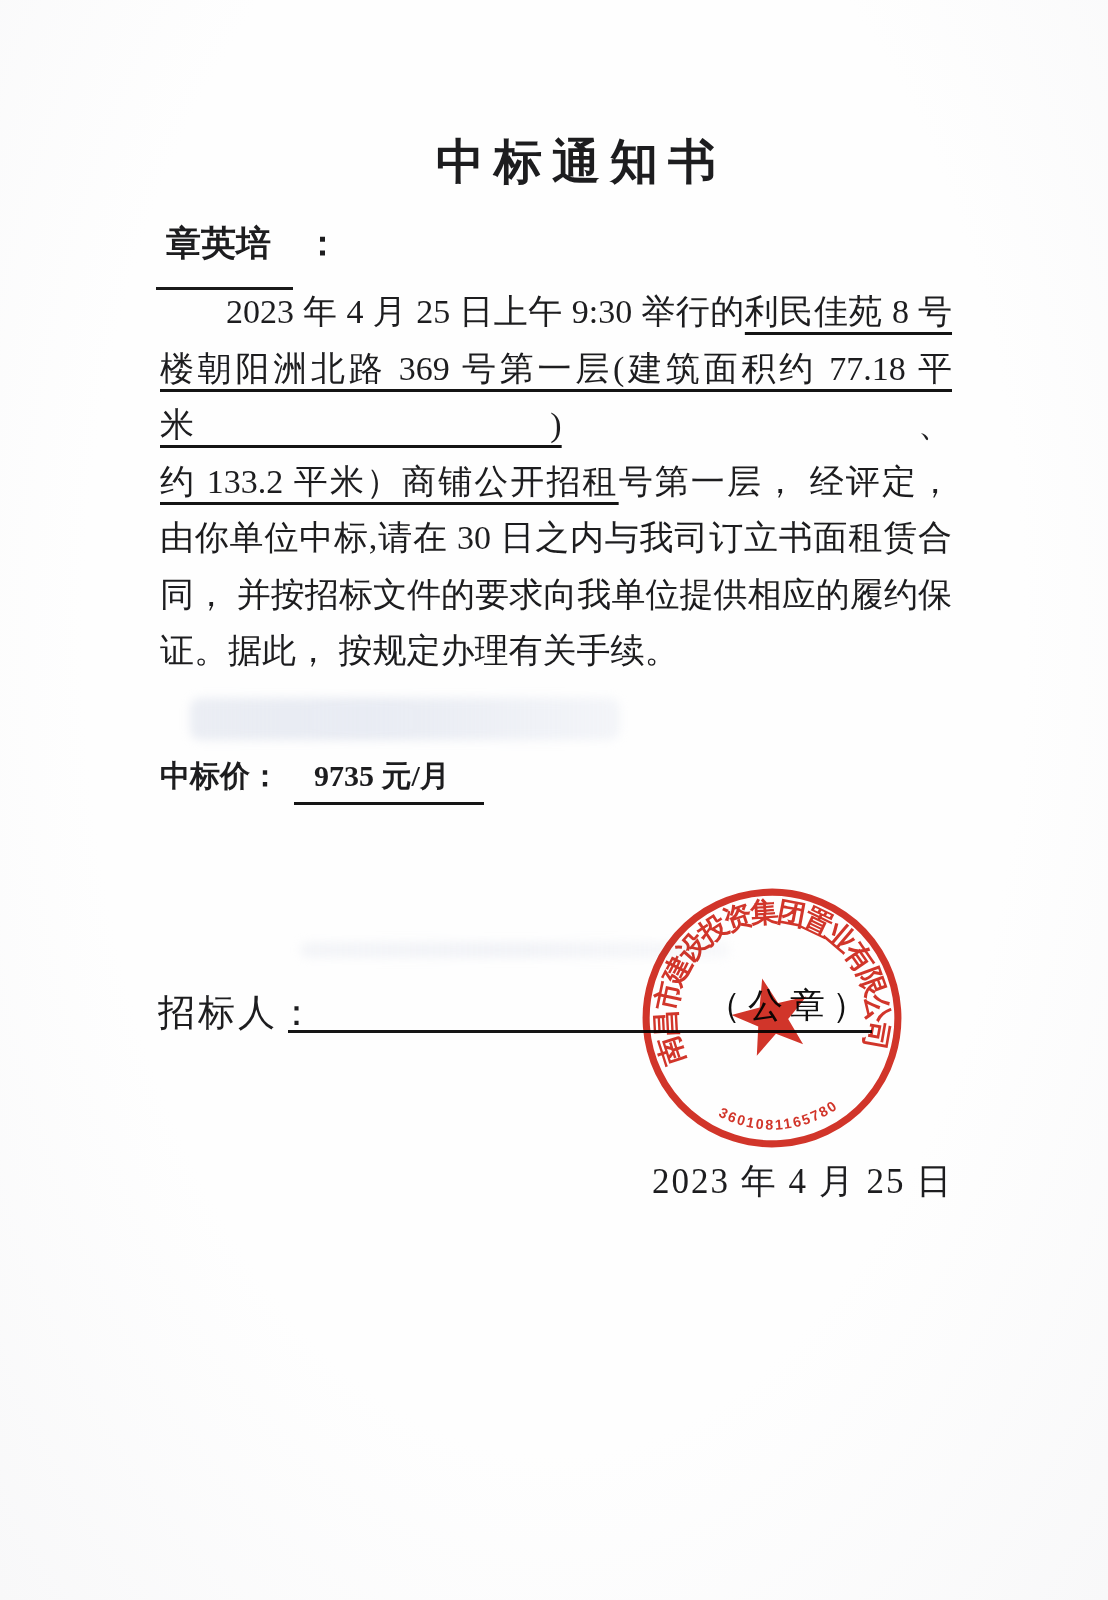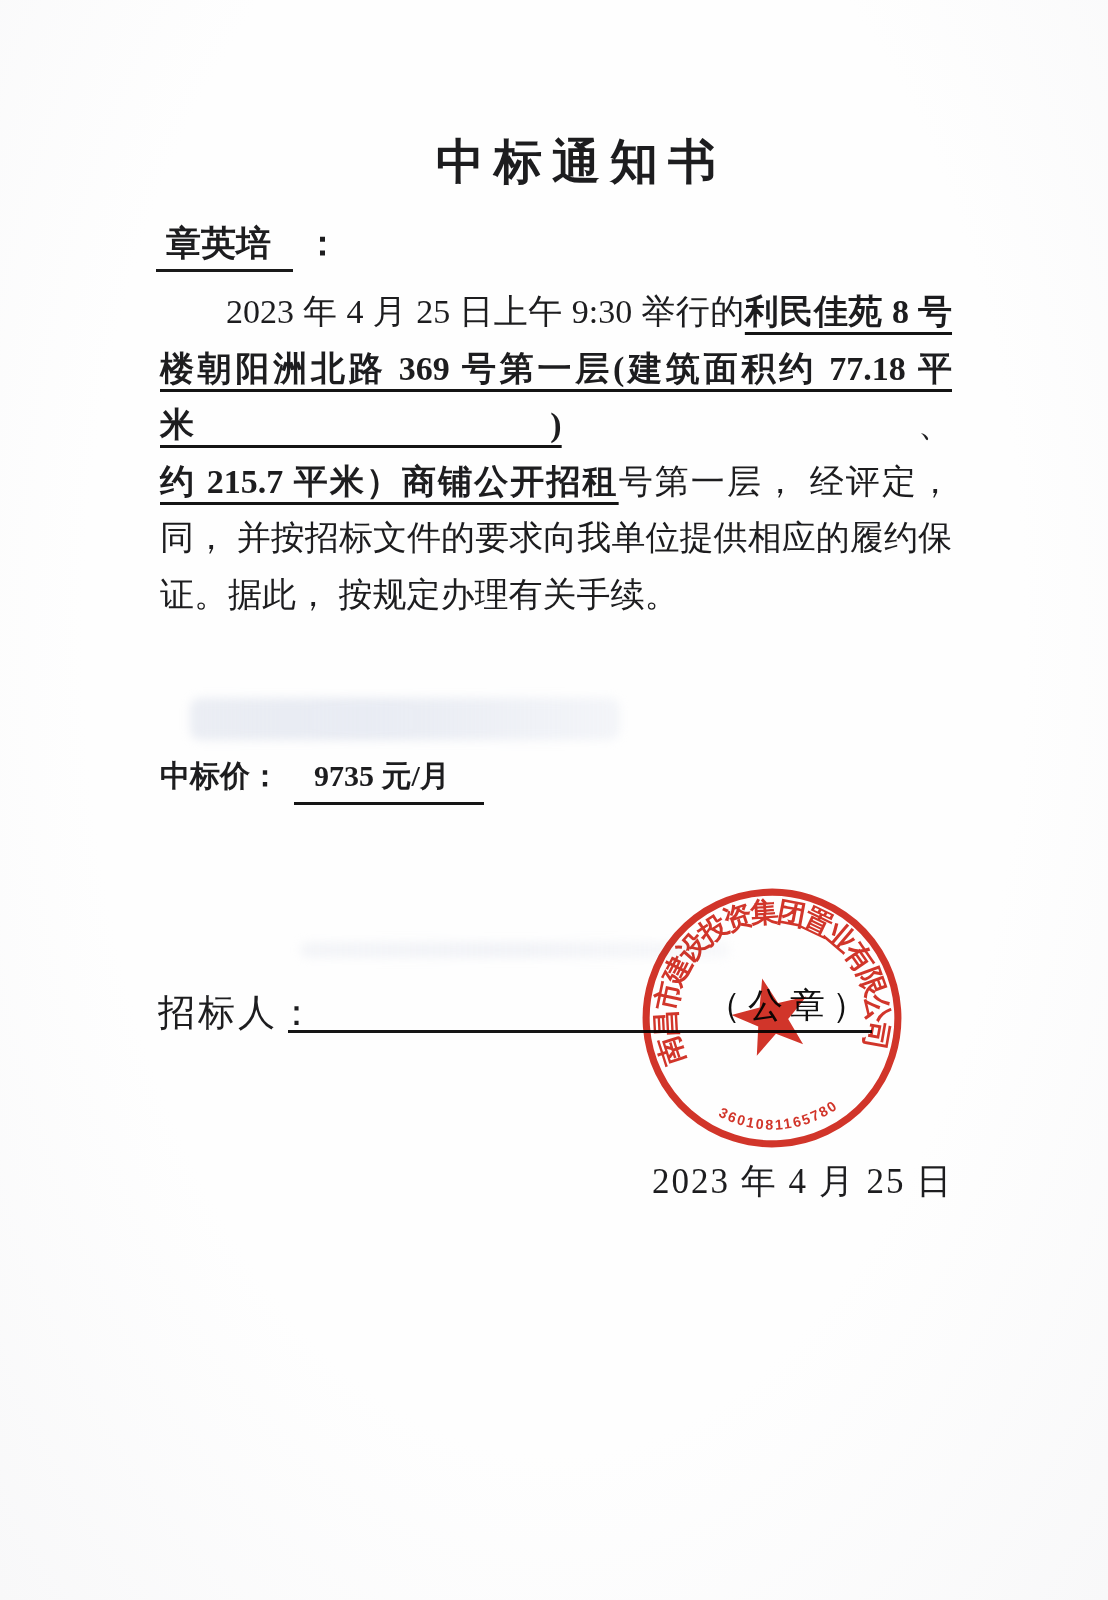--- a/index.html
+++ b/index.html
@@ -16,36 +16,36 @@
     position:absolute;left:0;top:130px;width:100%;
     text-align:center;font-size:48px;font-weight:700;letter-spacing:10px;padding-left:27px;
   }
   .salutation{
     position:absolute;left:156px;top:220px;
     font-size:35px;font-weight:700;
   }
   .salutation .name{
     display:inline-block;
     border-bottom:3px solid #1a1a1a;
-    padding:0 22px 2px 10px;
+    padding:0 22px 20px 10px;
     font-family:Liberation Mono, monospace;
   }
   .salutation .colon{margin-left:12px;font-weight:700;}
   .body{
     position:absolute;left:160px;top:284px;width:792px;
     font-size:34px;line-height:56.5px;
   }
   .line{
     text-align:justify;
     text-align-last:justify;
   }
   .line.first{padding-left:66px;}
   .line.last{text-align-last:left;}
   .em{
-    font-weight:700;
+    font-weight:400;
     text-decoration:underline;
     text-decoration-thickness:2.5px;
     text-underline-offset:9px;
     text-decoration-color:#141414;
   }
   .price{
     position:absolute;left:160px;top:756px;
     font-size:30px;font-weight:700;
   }
   .price .value{
@@ -89,21 +89,22 @@
 
 <div class="page">
 
   <div class="title">中标通知书</div>
 
   <div class="salutation"><span class="name">章英培</span><span class="colon">：</span></div>
 
   <div class="body">
     <div class="line first"><span>2023 年 4 月 25 日上午 9:30 举行的</span><span class="em">利民佳苑 8 号</span><span></span></div>
     <div class="line"><span></span><span class="em">楼朝阳洲北路 369 号第一层(建筑面积约 77.18 平米)</span><span>、</span></div>
-    <div class="line"><span></span><span class="em">约 215.7 平米）商铺公开招租</span><span>号第一层， 经评定，</span></div>
+    <div class="line"><span></span><span class="em">约 133.2 平米）商铺公开招租</span><span>号第一层， 经评定，</span></div>
+    <div class="line"><span>由你单位中标,请在 30 日之内与我司订立书面租赁合</span><span class="em"></span><span></span></div>
     <div class="line"><span>同， 并按招标文件的要求向我单位提供相应的履约保</span><span class="em"></span><span></span></div>
     <div class="line last"><span>证。据此， 按规定办理有关手续。</span><span class="em"></span><span></span></div>
   </div>
 
   <div class="ghost g1"></div>
   <div class="ghost g2"></div>
 
   <div class="price"><span>中标价：</span><span class="value">9735 元/月</span></div>
 
   <div class="bidder-label">招标人：</div>

